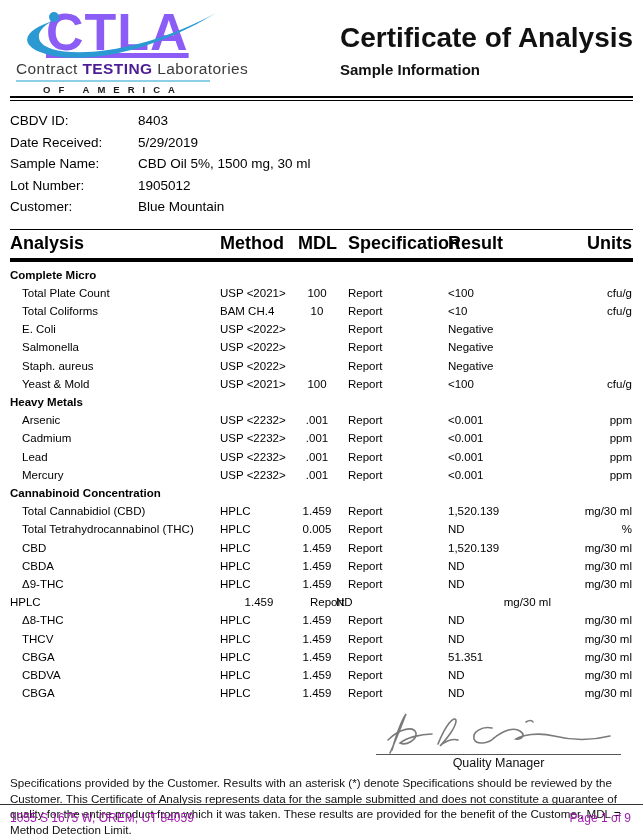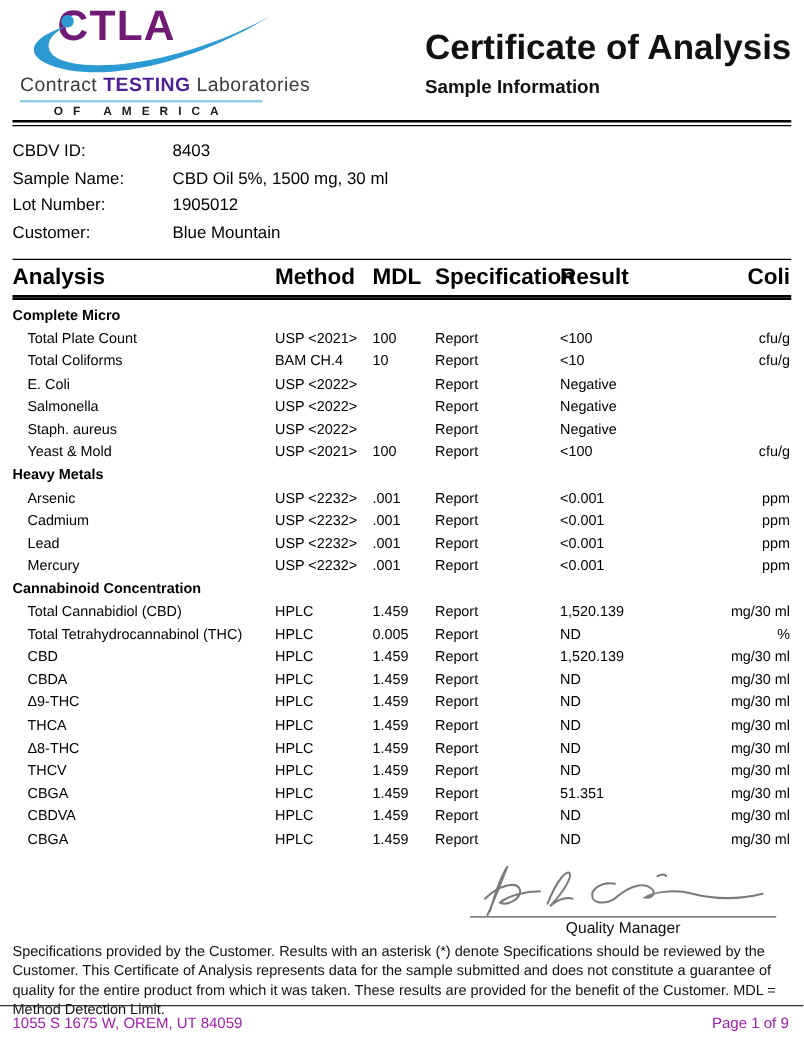--- a/index.html
+++ b/index.html
@@ -4,21 +4,21 @@
 <style>
   * { box-sizing: border-box; margin: 0; padding: 0; }
   html,body { background:#fff; }
   body { font-family:"Liberation Sans", sans-serif; color:#000; }
   .page { position:relative; width:643px; height:835px; background:#fff; overflow:hidden; padding:8px 10px 0 10px; }
 
   
   .header { position:relative; height:84px; }
   .logo { position:relative; width:208px; }
   .logo-top { position:relative; height:50px; }
-  .logo-acronym { position:absolute; left:36px; top:-6px; font-size:34px; font-weight:bold; letter-spacing:1px; color:#701a75; }
+  .logo-acronym { position:absolute; left:36px; top:-6px; font-size:52px; font-weight:bold; letter-spacing:1px; color:#8b5cf6;text-decoration:underline; }
   .logo-swoosh { position:absolute; left:0; top:0; width:208px; height:56px; pointer-events:none; }
   .logo-line1 { font-size:15.5px; color:#3c3c3c; letter-spacing:0.4px; margin:2px 0 0 6px; white-space:nowrap; }
   .logo-line1 b { color:#4c1d95; }
   .logo-underline { height:2px; background:#8ecfe8; margin:2px 0 2px 6px; width:194px; }
   .logo-tagline { font-size:9.5px; font-weight:bold; letter-spacing:8px; color:#1a1a1a; text-align:center; width:206px; }
   .titles { position:absolute; left:330px; top:14px; }
   .doc-title { font-size:28px; font-weight:bold; color:#111; white-space:nowrap; }
   .doc-subtitle { font-size:15px; font-weight:bold; color:#111; margin-top:7px; }
 
   .double-rule { margin-top:4px; border-top:2px solid #000; border-bottom:1px solid #000; height:5px; }
@@ -27,21 +27,21 @@
   .sample-info { margin-top:9px; }
   .si-row { display:flex; font-size:13.5px; line-height:21.5px; }
   .si-label { width:128px; }
   .si-value { flex:1; }
 
   
   .grid { display:grid; grid-template-columns:210px 78px 38px 112px 104px 1fr; }
   .analysis-table { margin-top:11px; }
   .thead { border-top:1px solid #000; padding:3px 0 4px 0; font-size:18px; font-weight:bold; }
   .thead-double { height:2px; border-top:2px solid #000; border-bottom:2px solid #000; margin-bottom:4px; }
-  .c-mdl { text-align:left; }
+  .c-mdl { text-align:center; }
   .c-spec { padding-left:12px; }
   .c-units { text-align:right; padding-right:1px; }
   .t-section { font-size:11.5px; font-weight:bold; line-height:18.2px; }
   .t-row { font-size:11.5px; line-height:18.2px; }
   .t-row .c-analysis { padding-left:12px; }
 
   
   .signature-block { width:245px; margin:8px 12px 0 auto; }
   .sig-svg { display:block; width:245px; height:44px; }
   .sig-line { border-bottom:1px solid #555; }
@@ -78,20 +78,24 @@
   </div>
 
   <div class="double-rule"></div>
 
   <div class="sample-info">
   <div class="si-row">
     <div class="si-label">CBDV ID:</div>
     <div class="si-value">8403</div>
   </div>
 
+  <div class="si-row">
+    <div class="si-label">Date Received:</div>
+    <div class="si-value">5/29/2019</div>
+  </div>
 
   <div class="si-row">
     <div class="si-label">Sample Name:</div>
     <div class="si-value">CBD Oil 5%, 1500 mg, 30 ml</div>
   </div>
 
   <div class="si-row">
     <div class="si-label">Lot Number:</div>
     <div class="si-value">1905012</div>
   </div>
@@ -102,21 +106,21 @@
   </div>
 </div>
 
   <div class="analysis-table">
     <div class="thead grid">
       <div class="c-analysis">Analysis</div>
       <div class="c-method">Method</div>
       <div class="c-mdl">MDL</div>
       <div class="c-spec">Specification</div>
       <div class="c-result">Result</div>
-      <div class="c-units">Coli</div>
+      <div class="c-units">Units</div>
     </div>
     <div class="thead-double"></div>
     <div>
   <div class="t-section">
     <span>Complete Micro</span>
   </div>
 
   <div class="t-row grid">
     <div class="c-analysis">Total Plate Count</div>
     <div class="c-method">USP &lt;2021&gt;</div>
@@ -254,21 +258,20 @@
   <div class="t-row grid">
     <div class="c-analysis">Δ9-THC</div>
     <div class="c-method">HPLC</div>
     <div class="c-mdl">1.459</div>
     <div class="c-spec">Report</div>
     <div class="c-result">ND</div>
     <div class="c-units">mg/30 ml</div>
   </div>
 
   <div class="t-row grid">
-    <div class="c-analysis">THCA</div>
     <div class="c-method">HPLC</div>
     <div class="c-mdl">1.459</div>
     <div class="c-spec">Report</div>
     <div class="c-result">ND</div>
     <div class="c-units">mg/30 ml</div>
   </div>
 
   <div class="t-row grid">
     <div class="c-analysis">Δ8-THC</div>
     <div class="c-method">HPLC</div>

